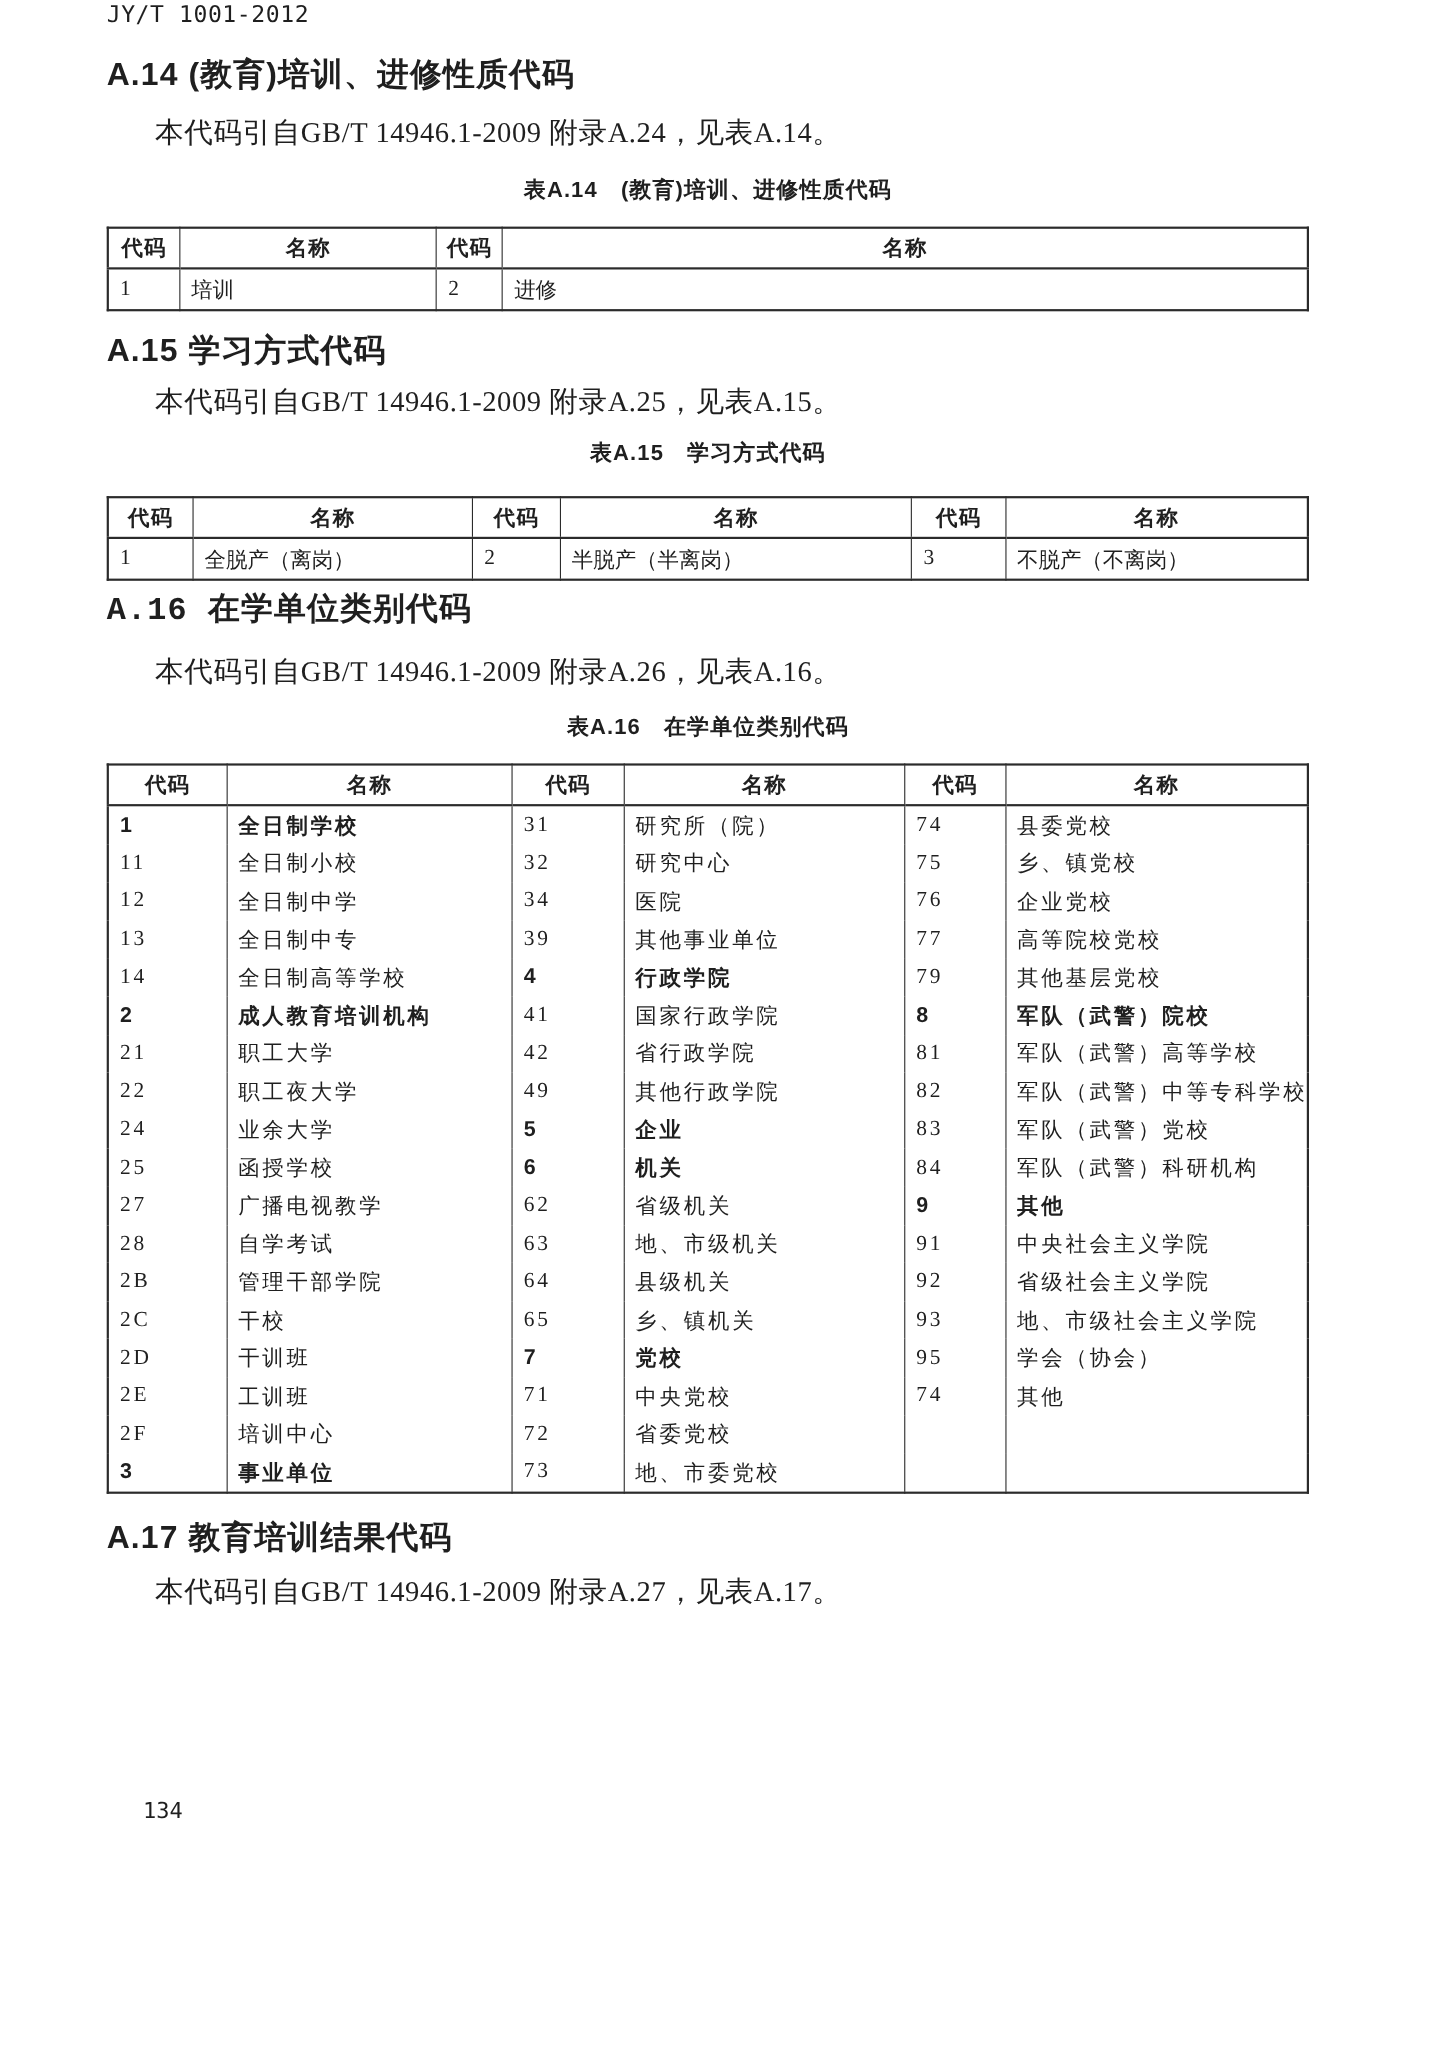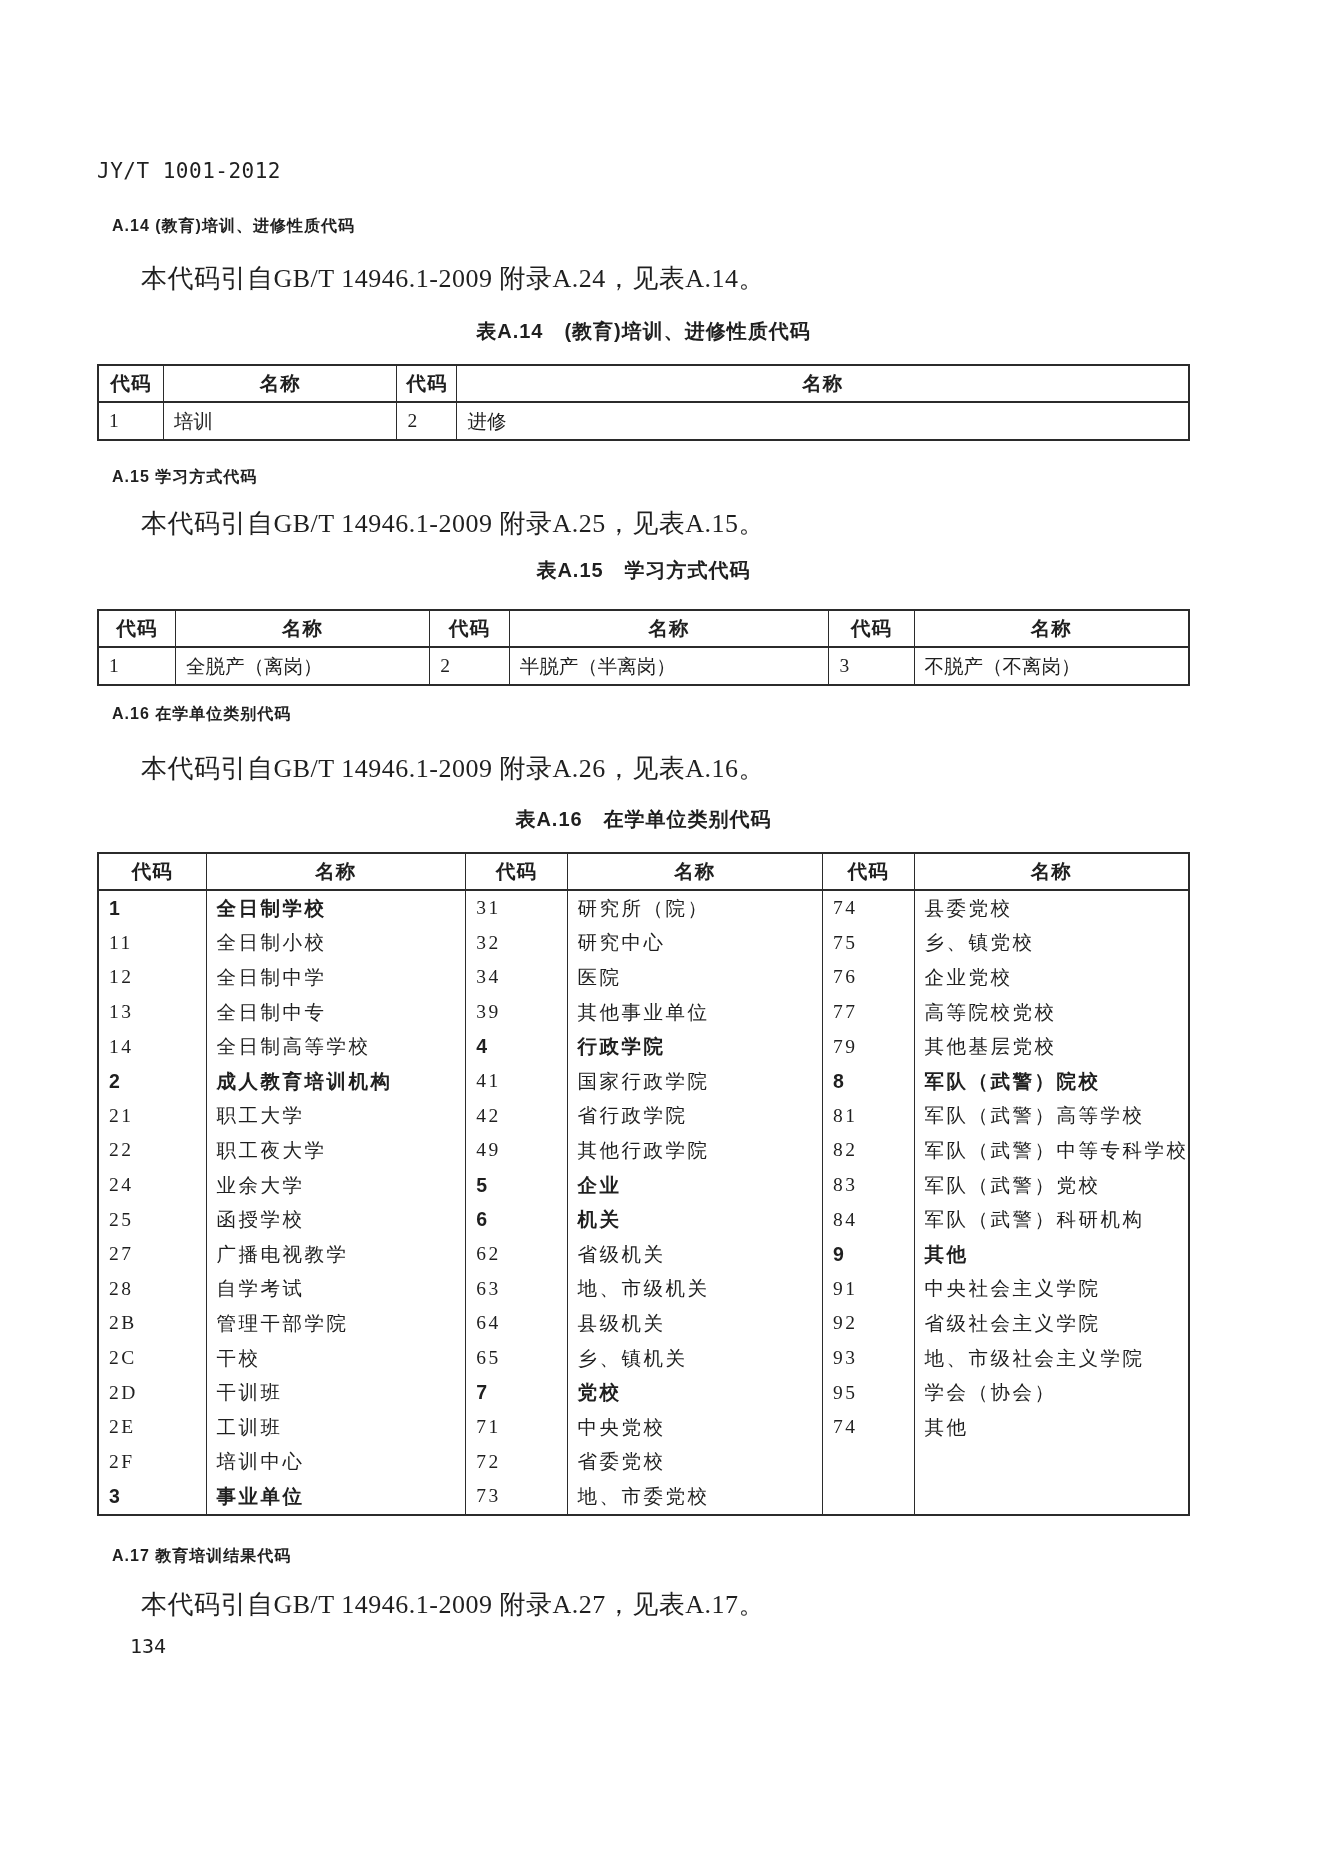--- a/index.html
+++ b/index.html
@@ -4,32 +4,31 @@
 <style>
   html,body{margin:0;padding:0;background:#e8e8e8;}
   .page{
     width:1323px;height:1871px;background:#ffffff;position:relative;
     margin:0 auto;color:#1f1f1f;
     font-family:"Liberation Serif", serif;
     overflow:hidden;
   }
   .content{position:absolute;left:97px;top:0;width:1093px;}
   .doc-number{
-    padding-top:158px;
     font-family:"DejaVu Sans Mono", monospace;
     font-size:21px;line-height:26px;letter-spacing:0.5px;
   }
   h2.sec{
     font-family:"Liberation Sans", sans-serif;
-    font-weight:700;font-size:16px;line-height:28px;
-    margin:15px;letter-spacing:1px;
+    font-weight:700;font-size:29px;line-height:28px;
+    margin:0;letter-spacing:1px;
   }
   h2.h-a14{margin-top:28px;}
   h2.h-a15{margin-top:22px;}
-  h2.h-a16{margin-top:14px;}
+  h2.h-a16{margin-top:14px;font-family:Liberation Mono, monospace;}
   h2.h-a17{margin-top:26px;}
   p.para{
     font-size:26px;line-height:26px;margin:0;text-indent:44px;
     letter-spacing:0.5px;
   }
   p.p-a14{margin-top:26px;}
   p.p-a15{margin-top:20px;}
   p.p-a16{margin-top:28px;}
   p.p-a17{margin-top:22px;}
   .caption{

